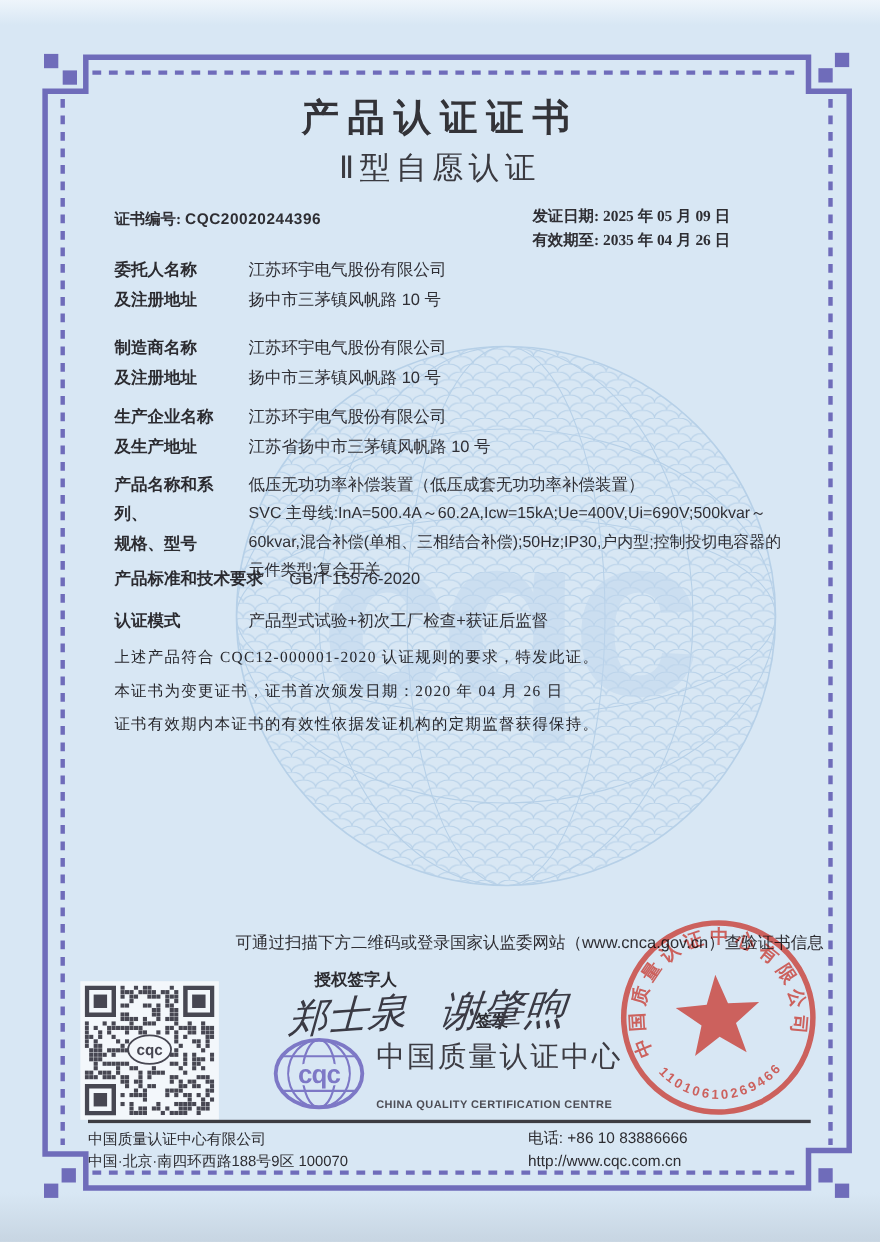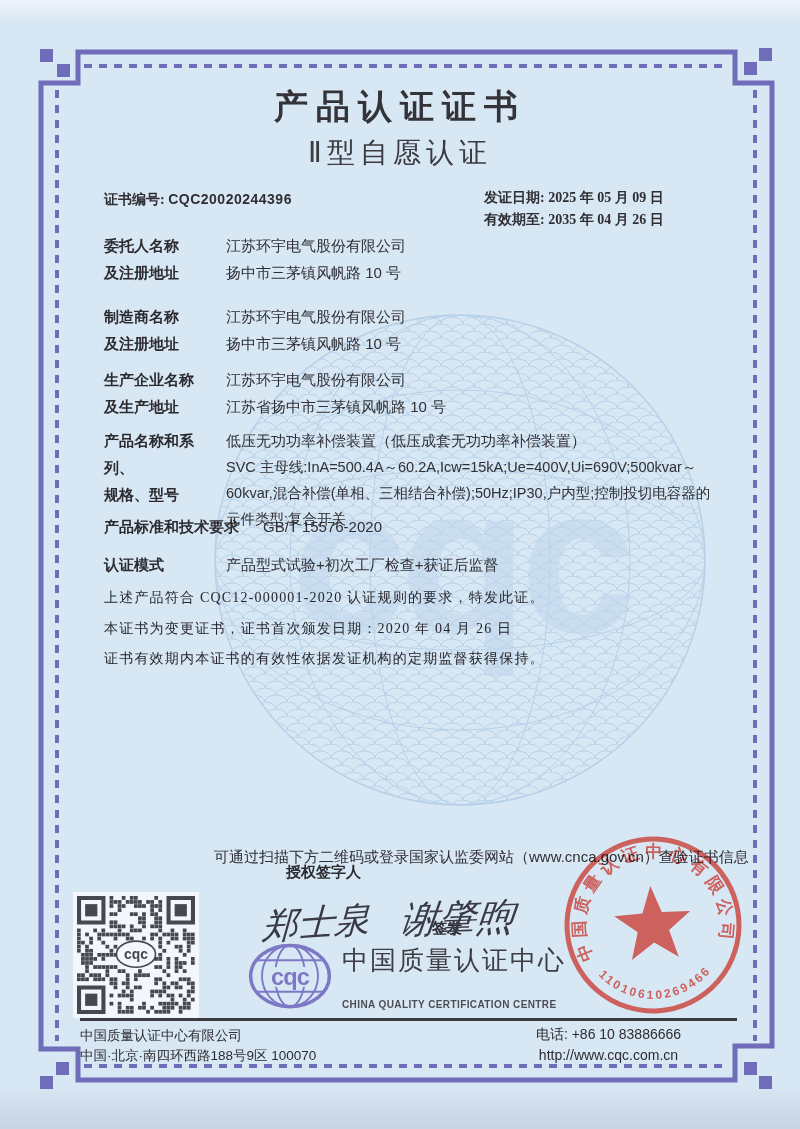--- a/index.html
+++ b/index.html
@@ -27,21 +27,21 @@
   .verify{top:848px;left:214px;font-size:15px;color:#2e2e33;}
   .signlabel{font-size:15px;font-weight:bold;color:#2b2b30;}
   .signature{font-style:italic;color:#3a3a44;}
   .qr{top:892px;left:73px;width:126px;height:126px;background:#f3f7fb;padding:4px;box-sizing:border-box;}
   .logo-row{top:941px;left:246px;display:flex;align-items:center;}
   .org-names{margin-left:8px;}
   .org-cn{font-size:26px;font-weight:500;letter-spacing:2px;color:#3c3c43;}
   .org-en{font-size:10px;font-weight:bold;letter-spacing:0.4px;color:#4d4d55;margin-top:21px;}
   .rule{top:1018px;left:80px;width:657px;height:2.5px;background:#3c3c42;}
   .footer-left{top:1026px;left:80px;font-size:13.5px;line-height:20px;color:#2c2c31;}
-  .footer-right{top:1024px;left:480px;width:257px;text-align:center;font-size:14px;line-height:21px;color:#2c2c31;}
+  .footer-right{top:1024px;left:480px;width:257px;text-align:left;font-size:14px;line-height:21px;color:#2c2c31;}
   .seal{top:830px;left:558px;width:190px;height:190px;opacity:0.88;mix-blend-mode:multiply;}
   .watermark{top:310px;left:210px;width:500px;height:500px;opacity:0.55;pointer-events:none;}
 </style>
 </head>
 <body>
 
 <div class="page">
 
   <svg class="abs" style="top:0;left:0;" width="800" height="1129" viewBox="0 0 800 1129">
     <path d="M78,52 H735 V83 H772 V1046 H735 V1080 H78 V1049 H41 V83 H78 Z" fill="none" stroke="#6f6cba" stroke-width="5"></path>
@@ -142,21 +142,21 @@
     <div class="lbl">认证模式</div>
     <div class="val">产品型式试验+初次工厂检查+获证后监督</div>
   </div>
 
   <div class="abs stmt serif" style="top:589px;">上述产品符合 CQC12-000001-2020 认证规则的要求，特发此证。</div>
   <div class="abs stmt serif" style="top:620px;">本证书为变更证书，证书首次颁发日期：2020 年 04 月 26 日</div>
   <div class="abs stmt serif" style="top:650px;">证书有效期内本证书的有效性依据发证机构的定期监督获得保持。</div>
 
   <div class="abs verify">可通过扫描下方二维码或登录国家认监委网站（www.cnca.gov.cn）查验证书信息</div>
 
-  <div class="abs signlabel serif" style="top:863px;left:286px;">授权签字人</div>
+  <div class="abs signlabel serif" style="top:881px;left:286px;">授权签字人</div>
   <div class="abs signlabel serif" style="top:881px;left:432px;margin-top:38px;">签发</div>
   <div class="abs signature serif" style="top:899px;left:262px;font-size:36px;transform:rotate(-4deg) skewX(-6deg);">郑士泉</div>
   <div class="abs signature serif" style="top:893px;left:400px;font-size:38px;transform:rotate(-2deg) skewX(-8deg);">谢肇煦</div>
 
   <div class="abs qr">
     <svg id="qrsvg" width="118" height="118" viewBox="0 0 29 29">
         <g fill="#474752">
           <rect x="8" y="0" width="0.92" height="0.92"></rect>
           <rect x="11" y="0" width="0.92" height="0.92"></rect>
           <rect x="13" y="0" width="0.92" height="0.92"></rect>

